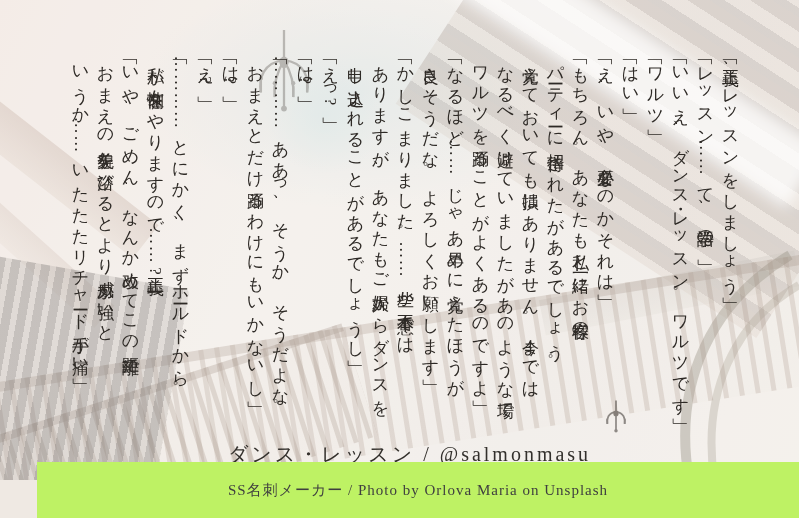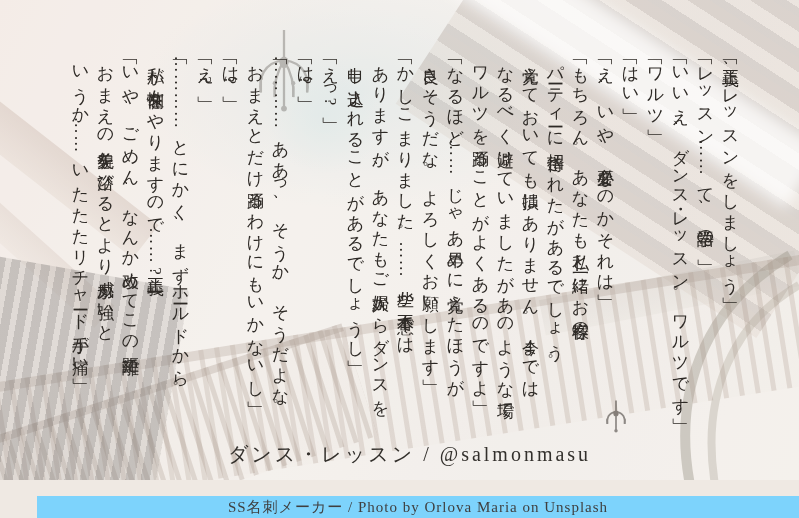--- a/index.html
+++ b/index.html
@@ -44,21 +44,21 @@
     writing-mode:vertical-rl;-webkit-writing-mode:vertical-rl;
     white-space:pre-line;
     font-size:17px;line-height:25px;letter-spacing:1.5px;
     color:#2e2a26;text-align:left;
   }
   .credit{
     position:absolute;top:441px;left:0;right:0;text-align:center;
     font-size:20px;letter-spacing:3px;color:#33302c;padding-left:20px;
   }
   .footer{
-    position:absolute;left:0;right:0;bottom:0;height:22px;background:#7dd3fc;
+    position:absolute;left:0;right:0;bottom:0;height:56px;background:#bef264;
     display:flex;align-items:center;justify-content:center;
     font-size:15px;letter-spacing:1px;color:#3f3f3f;margin-left:37px;
   }
 </style>
 </head>
 <body>
 
 <div class="canvas">
 
   <div class="bg">

